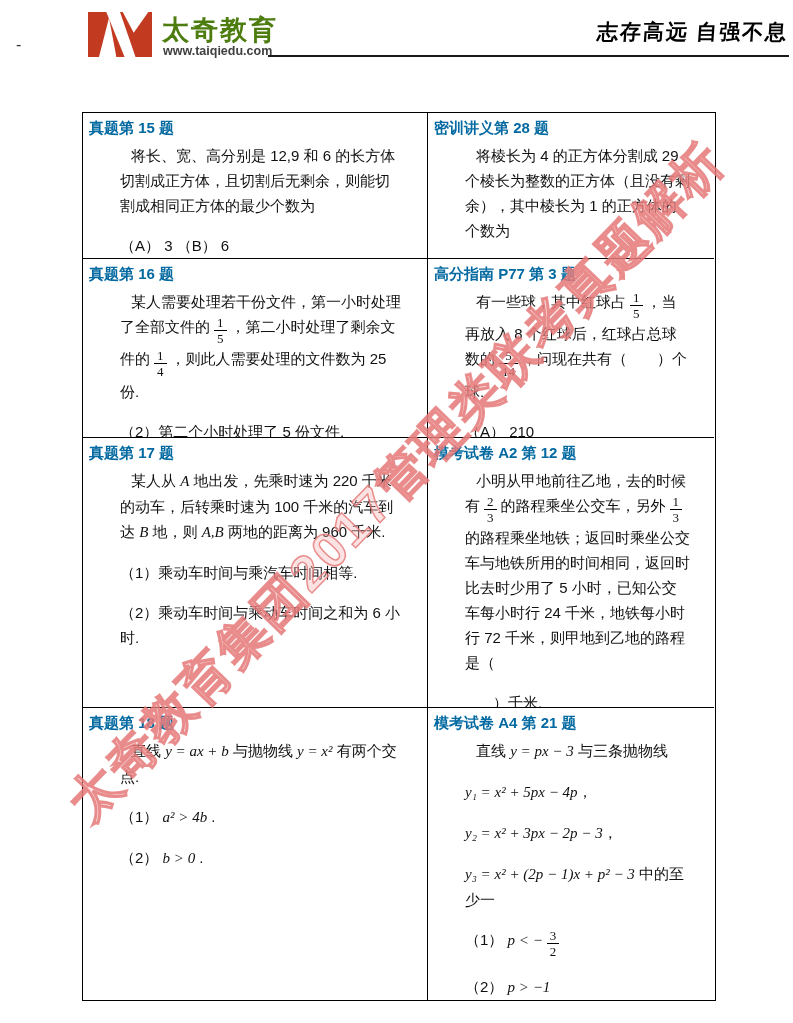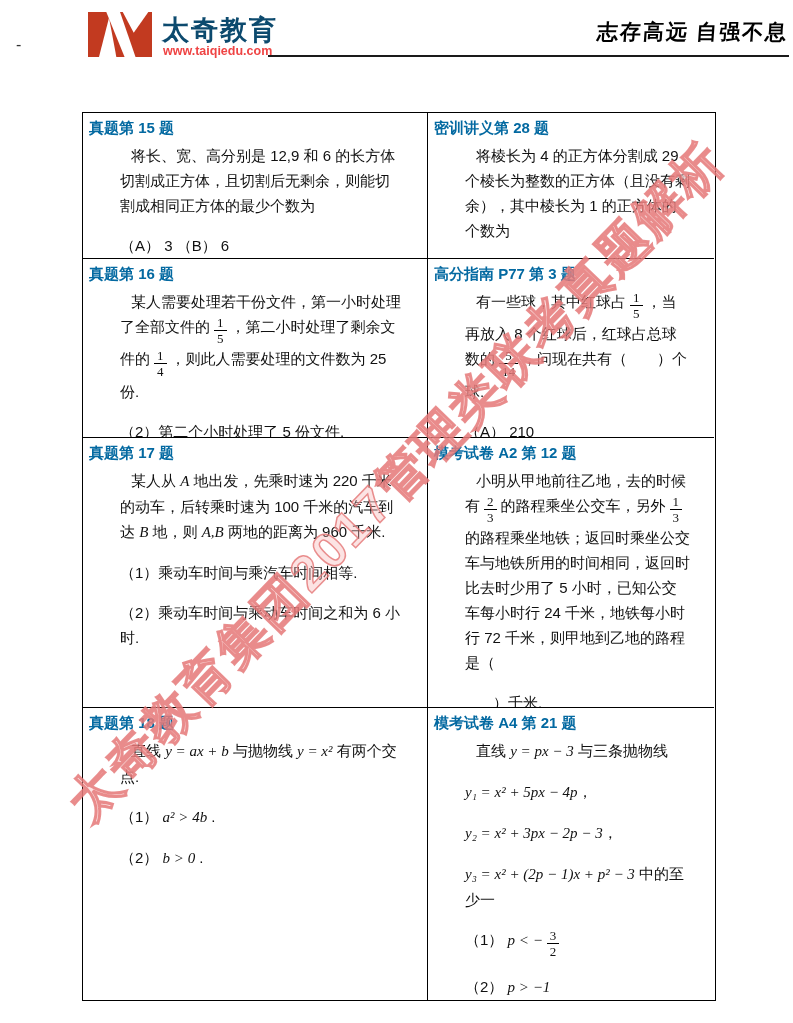--- a/index.html
+++ b/index.html
@@ -2,22 +2,22 @@
 <html><head>
 <meta charset="utf-8">
 <style>
   html,body{margin:0;padding:0;background:#e8e8e8;}
   #page{position:relative;width:793px;height:1023px;background:#ffffff;overflow:hidden;
         font-family:"Liberation Sans","DejaVu Sans",sans-serif;color:#111;}
   
   #top-dash{position:absolute;left:16px;top:36px;font-size:16px;color:#333;}
   #logo{position:absolute;left:88px;top:12px;width:64px;height:45px;}
   #brand-name{position:absolute;left:162px;top:12px;font-size:27px;font-weight:bold;
-              color:#0c4a6e;letter-spacing:2px;}
-  #brand-url{position:absolute;left:163px;top:44px;font-size:12.5px;font-weight:bold;color:#ef4444;}
+              color:#4d7c0f;letter-spacing:2px;}
+  #brand-url{position:absolute;left:163px;top:44px;font-size:12.5px;font-weight:bold;color:#404040;}
   #header-rule{position:absolute;left:268px;top:55px;width:521px;border-top:2px solid #1a1a1a;}
   #slogan{position:absolute;right:5px;top:18px;font-size:21px;font-weight:900;color:#000;
           letter-spacing:2px;transform:skewX(-4deg);font-family:"Liberation Serif","DejaVu Serif",serif;}
   
   #watermark{position:absolute;left:78px;top:778px;width:950px;font-size:50px;font-weight:bold;
              letter-spacing:3px;white-space:nowrap;transform:rotate(-46deg);transform-origin:0 50%;
              color:rgba(248,182,182,0.38);-webkit-text-stroke:1.5px rgba(228,116,116,0.8);
              pointer-events:none;z-index:5;}
   
   #qtable{position:absolute;left:82px;top:112px;width:632px;display:grid;

